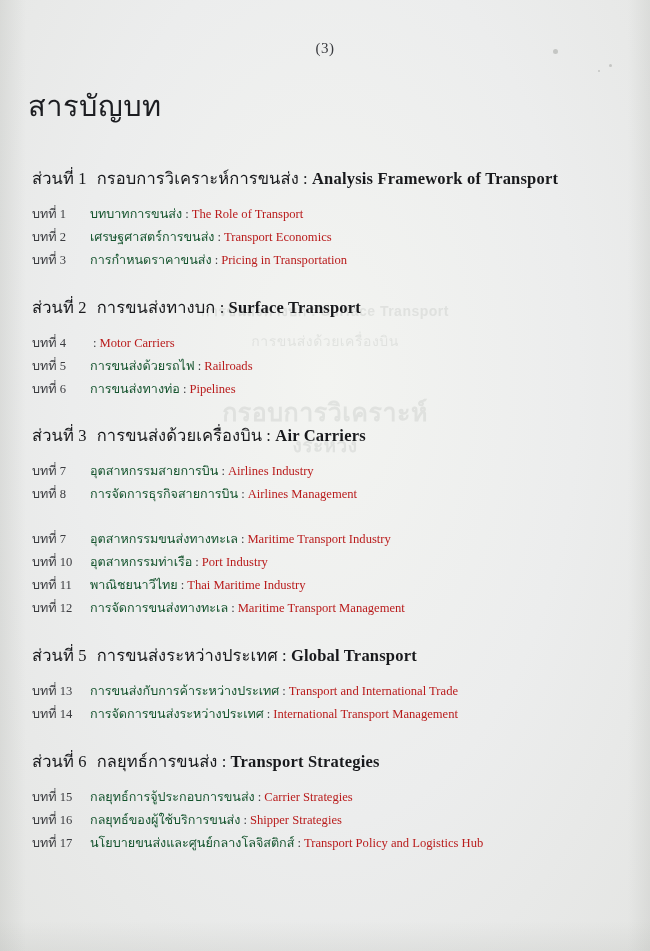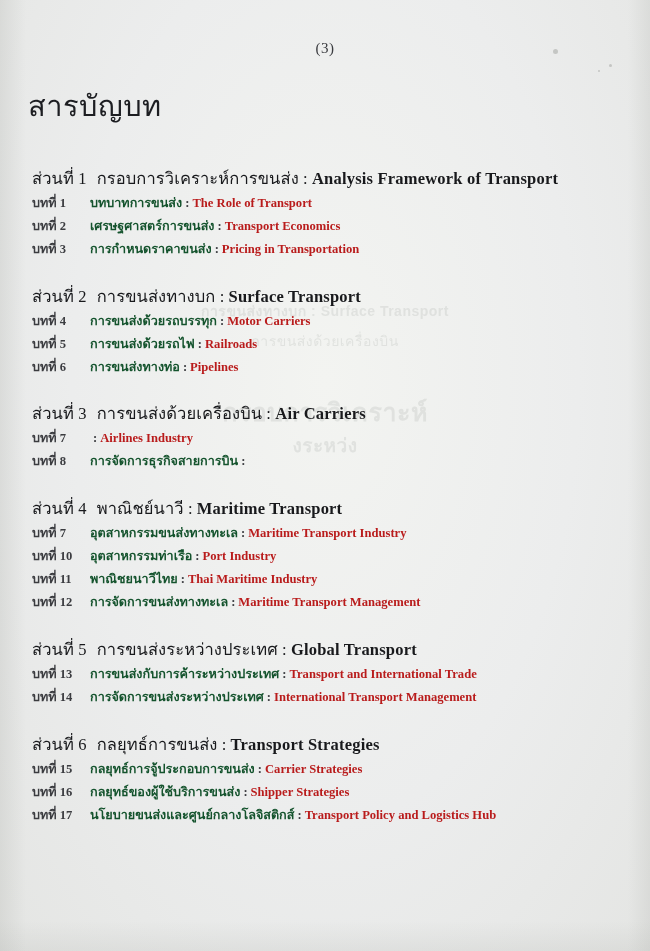--- a/index.html
+++ b/index.html
@@ -86,22 +86,21 @@
     font-weight: normal;
   }
   .part-head .pthai {
     margin-left: 6px;
   }
   .part-head .pen {
     font-weight: bold;
     letter-spacing: 0.2px;
   }
   .chapters {
-    margin-top: 1px;
-    font-weight: bold;
+    margin-top: 12px;
   }
   .chapter {
     display: flex;
     align-items: baseline;
     font-size: 12.6px;
     line-height: 1.82;
     color: #3b3c40;
     white-space: nowrap;
   }
   .chapter .clabel {
@@ -179,21 +178,20 @@
     <div class="part">
       <div class="part-head">
         <span class="pnum">ส่วนที่</span>
         <span class="pnum">2</span>
         <span class="pthai">การขนส่งทางบก :</span>
         <span class="pen">Surface Transport</span>
       </div>
       <div class="chapters">
         <div class="chapter">
           <span class="clabel">บทที่ 4</span>
-          <span class="cthai">การขนส่งด้วยรถบรรทุก</span>
           <span class="csep">:</span>
           <span class="cen">Motor Carriers</span>
         </div>
         <div class="chapter">
           <span class="clabel">บทที่ 5</span>
           <span class="cthai">การขนส่งด้วยรถไฟ</span>
           <span class="csep">:</span>
           <span class="cen">Railroads</span>
         </div>
         <div class="chapter">
@@ -208,38 +206,34 @@
     <div class="part">
       <div class="part-head">
         <span class="pnum">ส่วนที่</span>
         <span class="pnum">3</span>
         <span class="pthai">การขนส่งด้วยเครื่องบิน :</span>
         <span class="pen">Air Carriers</span>
       </div>
       <div class="chapters">
         <div class="chapter">
           <span class="clabel">บทที่ 7</span>
+          <span class="cthai">อุตสาหกรรมสายการบิน</span>
           <span class="csep">:</span>
           <span class="cen">Airlines Industry</span>
         </div>
         <div class="chapter">
           <span class="clabel">บทที่ 8</span>
           <span class="cthai">การจัดการธุรกิจสายการบิน</span>
           <span class="csep">:</span>
-        </div>
-      </div>
-    </div>
-
-    <div class="part">
-      <div class="part-head">
-        <span class="pnum">ส่วนที่</span>
-        <span class="pnum">4</span>
-        <span class="pthai">พาณิชย์นาวี :</span>
-        <span class="pen">Maritime Transport</span>
-      </div>
+          <span class="cen">Airlines Management</span>
+        </div>
+      </div>
+    </div>
+
+    <div class="part">
       <div class="chapters">
         <div class="chapter">
           <span class="clabel">บทที่ 7</span>
           <span class="cthai">อุตสาหกรรมขนส่งทางทะเล</span>
           <span class="csep">:</span>
           <span class="cen">Maritime Transport Industry</span>
         </div>
         <div class="chapter">
           <span class="clabel">บทที่ 10</span>
           <span class="cthai">อุตสาหกรรมท่าเรือ</span>

